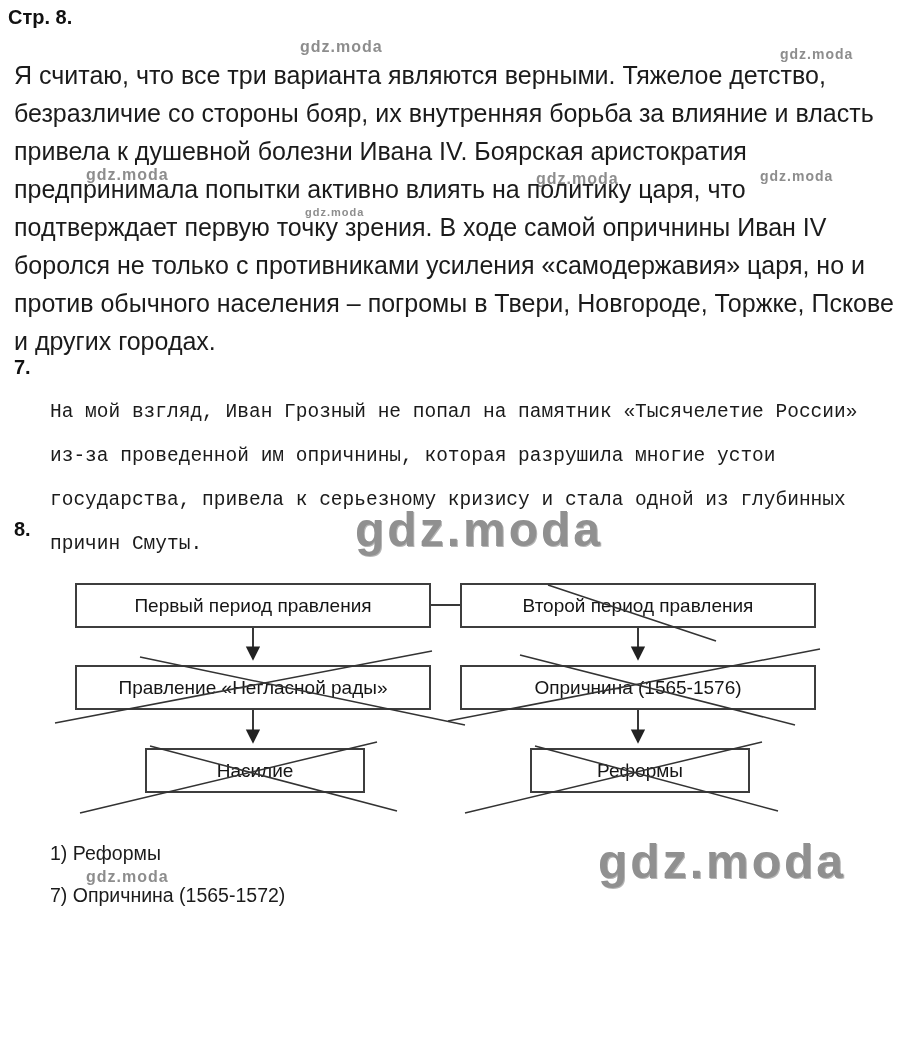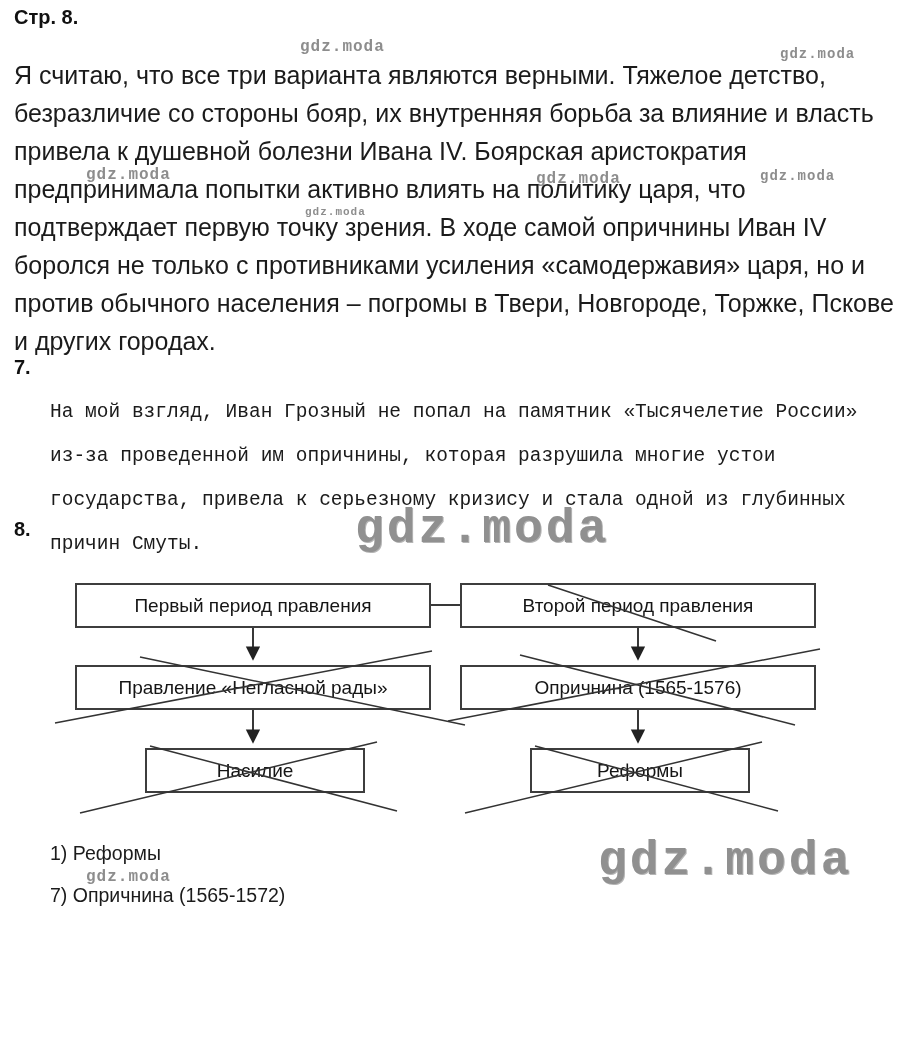--- a/index.html
+++ b/index.html
@@ -6,36 +6,36 @@
   html,body { width:915px; height:1040px; background:#ffffff; }
   body { position:relative; overflow:hidden; font-family:"Liberation Sans", sans-serif; color:#1c1c1c; }
 
   .abs { position:absolute; }
 
   .hdr { font-weight:bold; font-size:20px; color:#111; }
 
   .para { font-size:25px; line-height:38px; color:#1b1b1b; }
   .para7 { font-size:19.5px; line-height:44px; color:#1b1b1b; }
 
-  .wm { position:absolute; font-family:Liberation Mono, monospace; font-weight:bold; color:#8d8d8d; white-space:nowrap; }
+  .wm { position:absolute; font-family:Liberation Sans, sans-serif; font-weight:bold; color:#8d8d8d; white-space:nowrap; }
   .wm-small { font-size:16px; letter-spacing:1px; }
   .wm-tiny { font-size:11px; letter-spacing:1px; }
   .wm-big { font-size:48px; letter-spacing:3px; color:#909090; text-shadow:1px 1px 0 #b5b5b5; }
 
   .diagram { position:absolute; left:0; top:575px; width:765px; height:245px; }
   .dbox { position:absolute; border:2px solid #3d3d3d; background:#fff; display:flex; align-items:center; justify-content:center; font-size:19px; color:#151515; z-index:1; }
   .dsvg { position:absolute; left:0; top:0; width:915px; height:245px; z-index:2; pointer-events:none; }
 
   .answers { position:absolute; left:50px; top:832px; font-size:19.5px; color:#1b1b1b; }
   .answers .ans { height:42px; line-height:42px; }
 </style>
 </head>
 <body>
 
-<div class="abs hdr" style="left:14px; top:6px;">Стр. 8.</div>
+<div class="abs hdr" style="left:8px; top:6px;">Стр. 8.</div>
 
 <div class="wm wm-small" style="left:300px; top:38px;">gdz.moda</div>
 <div class="wm wm-small" style="left:780px; top:46px; font-size:14px;">gdz.moda</div>
 <div class="wm wm-small" style="left:86px;  top:166px;">gdz.moda</div>
 <div class="wm wm-small" style="left:536px; top:170px;">gdz.moda</div>
 <div class="wm wm-small" style="left:760px; top:168px; font-size:14px;">gdz.moda</div>
 <div class="wm wm-tiny" style="left:305px; top:206px;">gdz.moda</div>
 <div class="wm wm-big" style="left:355px; top:502px;">gdz.moda</div>
 <div class="wm wm-small" style="left:86px;  top:868px;">gdz.moda</div>
 <div class="wm wm-big" style="left:598px; top:834px;">gdz.moda</div>

